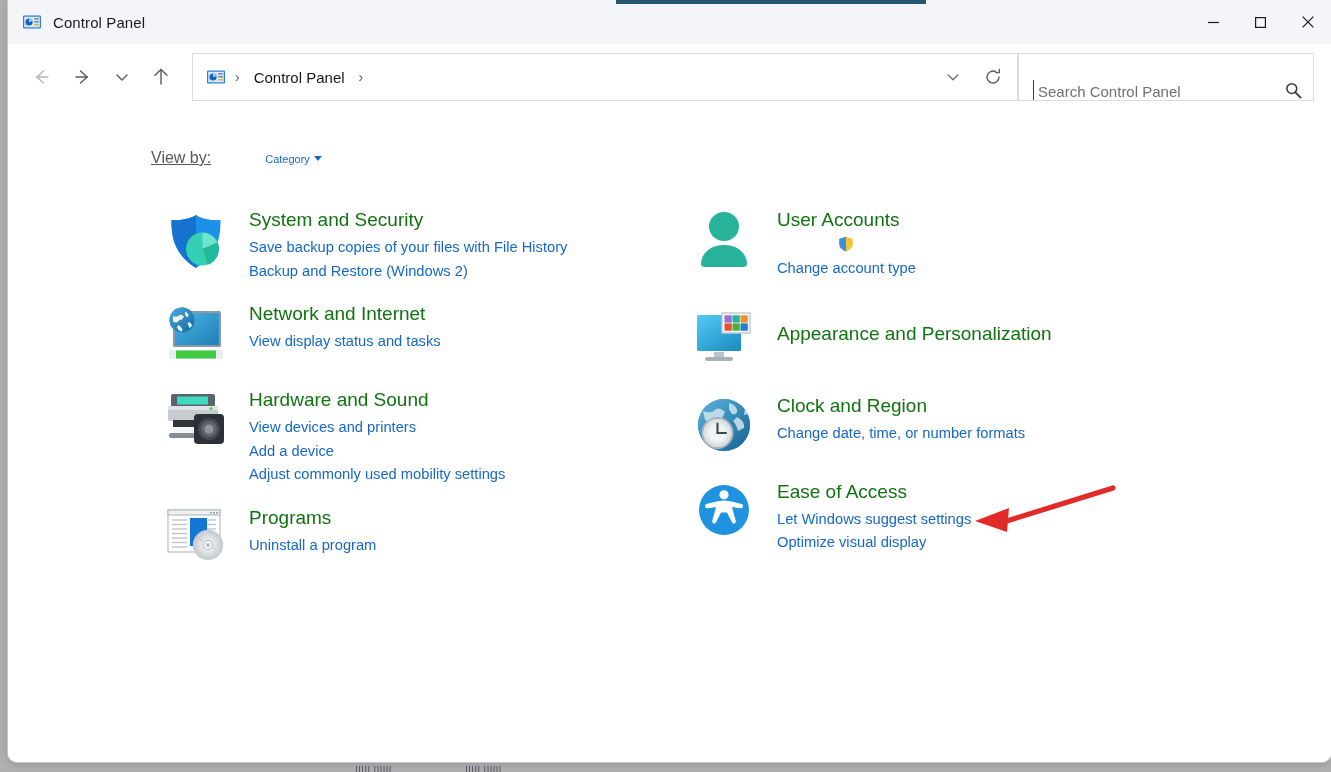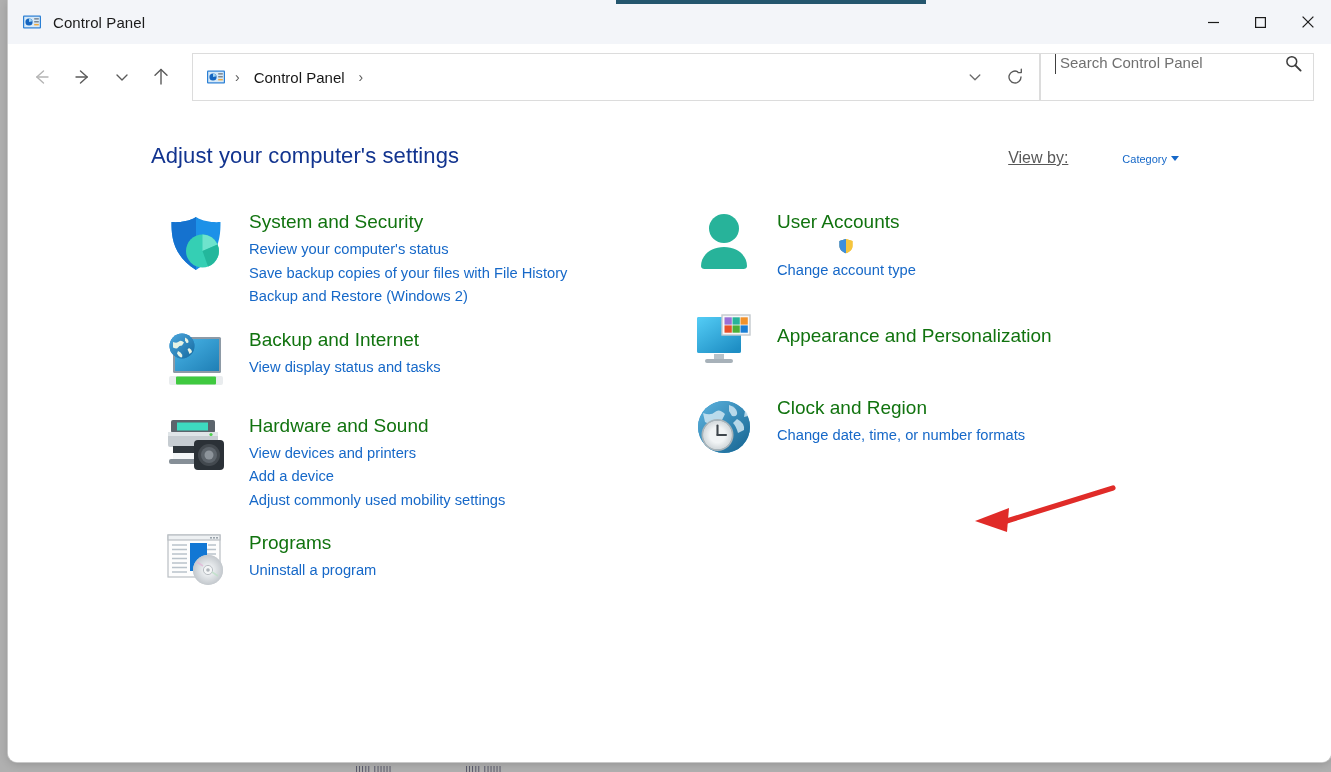--- a/index.html
+++ b/index.html
@@ -142,26 +142,26 @@
     height: 40px;
     display: flex;
     align-items: center;
     justify-content: center;
     border-radius: 4px;
     cursor: default;
     flex: none;
   }
 
   #searchbox {
-    width: 274px;
+    width: 296px;
     height: 48px;
     border: 1px solid #dcdcdc;
     background: #fff;
     display: flex;
-    align-items: flex-start;
+    align-items: flex-end;
     padding: 0 10px 0 0;
     flex: none;
   }
   #search-caret {
     width: 1px;
     height: 20px;
     background: #404040;
     margin-left: 14px;
     flex: none;
   }
@@ -379,21 +379,20 @@
       <svg width="19" height="19" viewBox="0 0 19 19">
         <circle cx="7.8" cy="7.6" r="4.9" fill="none" stroke="#3c3c3c" stroke-width="1.5"></circle>
         <line x1="11.4" y1="11.3" x2="16.6" y2="16.6" stroke="#3c3c3c" stroke-width="1.9" stroke-linecap="round"></line>
       </svg>
     </div>
   </div>
 
   <div id="content">
 
     <div id="content-head">
-      <div id="page-title">Adjust your computer's settings</div>
       <div id="viewby">
         <span id="viewby-label">View by:</span>
         <span><span id="viewby-value">Category</span><span class="tri-down"></span></span>
       </div>
     </div>
 
     <div id="columns">
 
       <div class="column left">
 
@@ -402,21 +401,20 @@
             <svg width="66" height="66" viewBox="0 0 66 66">
               <path d="M33 6 C25 11 15 11.5 8.5 11 C8.5 24 9 44 33 59 C57 44 57.5 24 57.5 11 C51 11.5 41 11 33 6 Z" fill="#1c91e8"></path>
               <path d="M33 6 C25 11 15 11.5 8.5 11 C8.5 24 9 44 33 59 Z" fill="#1572cf"></path>
               <circle cx="39.5" cy="40" r="16.5" fill="#35cfb4"></circle>
               <path d="M39.5 40 L39.5 23.5 A16.5 16.5 0 0 1 54.5 33.5 Z" fill="#6ee3cd"></path>
               <path d="M39.5 40 L54.5 33.5 A16.5 16.5 0 0 1 45 55.5 Z" fill="#23b79c"></path>
             </svg>
           </div>
           <div class="cat-body">
             <div class="cat-title">System and Security</div>
-            <a class="cat-link">Review your computer's status</a>
             <a class="cat-link">Save backup copies of your files with File History</a>
             <a class="cat-link">Backup and Restore (Windows 2)</a>
           </div>
         </div>
 
         <div class="cat" style="margin-bottom:22px">
           <div class="cat-icon">
             <svg width="64" height="62" viewBox="0 0 64 62">
               <rect x="9" y="8" width="48" height="36" rx="1.5" fill="#8d9aa6"></rect>
               <rect x="11" y="10" width="44" height="32" fill="#2e9ed4"></rect>
@@ -437,21 +435,21 @@
                     <stop offset="1" stop-color="#15699f"></stop>
               </linearGradient>
                 </defs>
               <path d="M9 13 q4 1.5 6 -0.5 t5 1 l-2 3 q-3 0 -4 2 t-5 0 Z" fill="#e7f3e4"></path>
               <path d="M21 8.5 q3 1 3.5 3.5 t-2 2 l-1.5 -2.5 Z" fill="#e7f3e4"></path>
               <path d="M14 22 q3 1 4 3.5 t-1 3 q-3 -1.5 -4 -4 Z" fill="#e7f3e4"></path>
               <path d="M25 19 q3 1.5 3 4 l-2.5 2 q-1 -3 -2 -4.5 Z" fill="#e7f3e4"></path>
             </svg>
           </div>
           <div class="cat-body">
-            <div class="cat-title">Backup and Internet</div>
+            <div class="cat-title">Network and Internet</div>
             <a class="cat-link">View display status and tasks</a>
           </div>
         </div>
 
         <div class="cat">
           <div class="cat-icon">
             <svg width="66" height="60" viewBox="0 0 66 60">
               <rect x="8" y="5" width="44" height="13" rx="2" fill="#5b646c"></rect>
               <rect x="14" y="7.5" width="31" height="8" fill="#3ddac0"></rect>
               <rect x="5" y="17" width="50" height="15" rx="2" fill="#c6ccd1"></rect>
@@ -603,20 +601,34 @@
               <line x1="24.5" y1="38" x2="24.5" y2="28.5" stroke="#3e464c" stroke-width="2.1" stroke-linecap="round"></line>
               <line x1="24.5" y1="38" x2="33" y2="38" stroke="#3e464c" stroke-width="2.1" stroke-linecap="round"></line>
             </svg>
           </div>
           <div class="cat-body">
             <div class="cat-title">Clock and Region</div>
             <a class="cat-link">Change date, time, or number formats</a>
           </div>
         </div>
 
+        <div class="cat">
+          <div class="cat-icon">
+            <svg width="58" height="58" viewBox="0 0 58 58">
+              <circle cx="29" cy="29" r="25" fill="#1f93e0"></circle>
+              <circle cx="29" cy="13.8" r="4.6" fill="#fff"></circle>
+              <path d="M29 19.5 C24.5 19.5 13 22.5 11.2 23.2 C9.6 23.8 9.4 26.3 11.2 27 C13 27.7 21 26 21 26 L17.2 40 C16.6 42.3 19.8 43.6 20.9 41.4 L26 31.6 L29 31.6 L32 31.6 L37.1 41.4 C38.2 43.6 41.4 42.3 40.8 40 L37 26 C37 26 45 27.7 46.8 27 C48.6 26.3 48.4 23.8 46.8 23.2 C45 22.5 33.5 19.5 29 19.5 Z" fill="#fff"></path>
+            </svg>
+          </div>
+          <div class="cat-body">
+            <div class="cat-title">Ease of Access</div>
+            <a class="cat-link">Let Windows suggest settings</a>
+            <a class="cat-link">Optimize visual display</a>
+          </div>
+        </div>
 
       </div>
     </div>
 
     <svg id="arrow-annotation" width="160" height="60" viewBox="0 0 160 60">
       <path d="M150 5 L34 41" fill="none" stroke="#e02b28" stroke-width="5.2" stroke-linecap="round"></path>
       <path d="M12 38 L46 25 L44 49 Z" fill="#e02b28"></path>
     </svg>
 
   </div>

